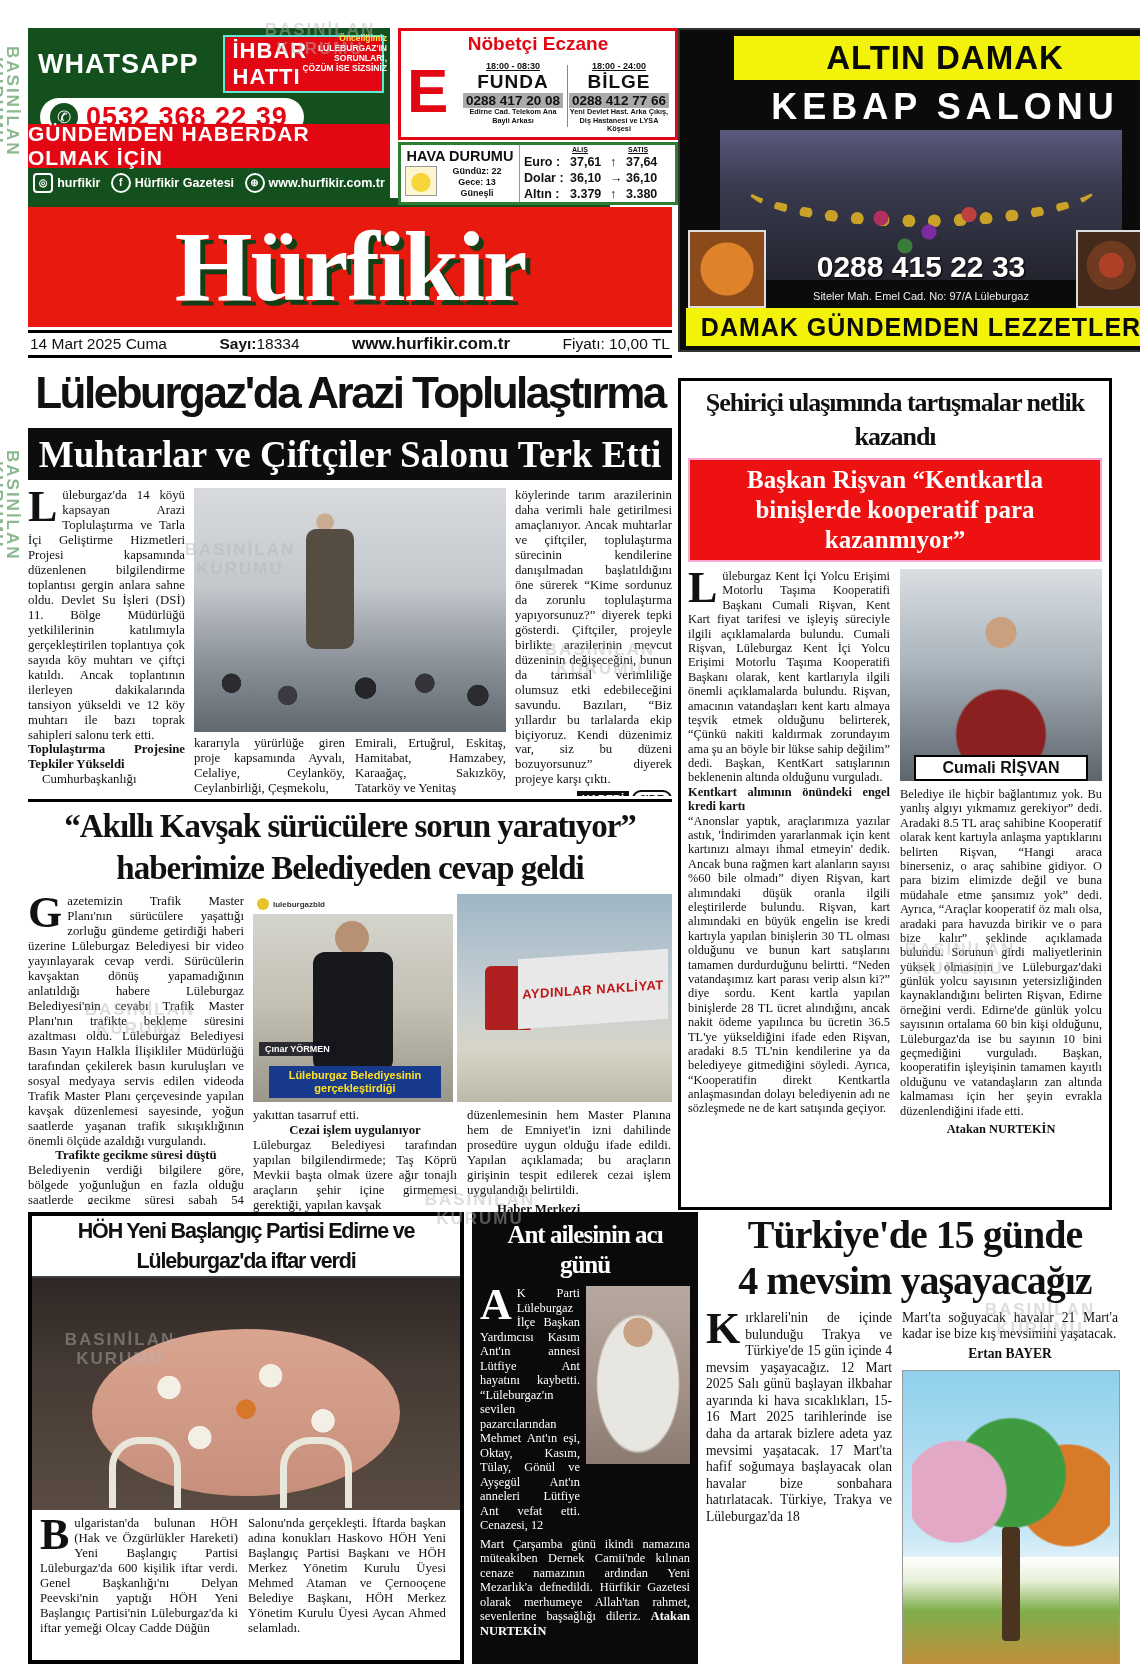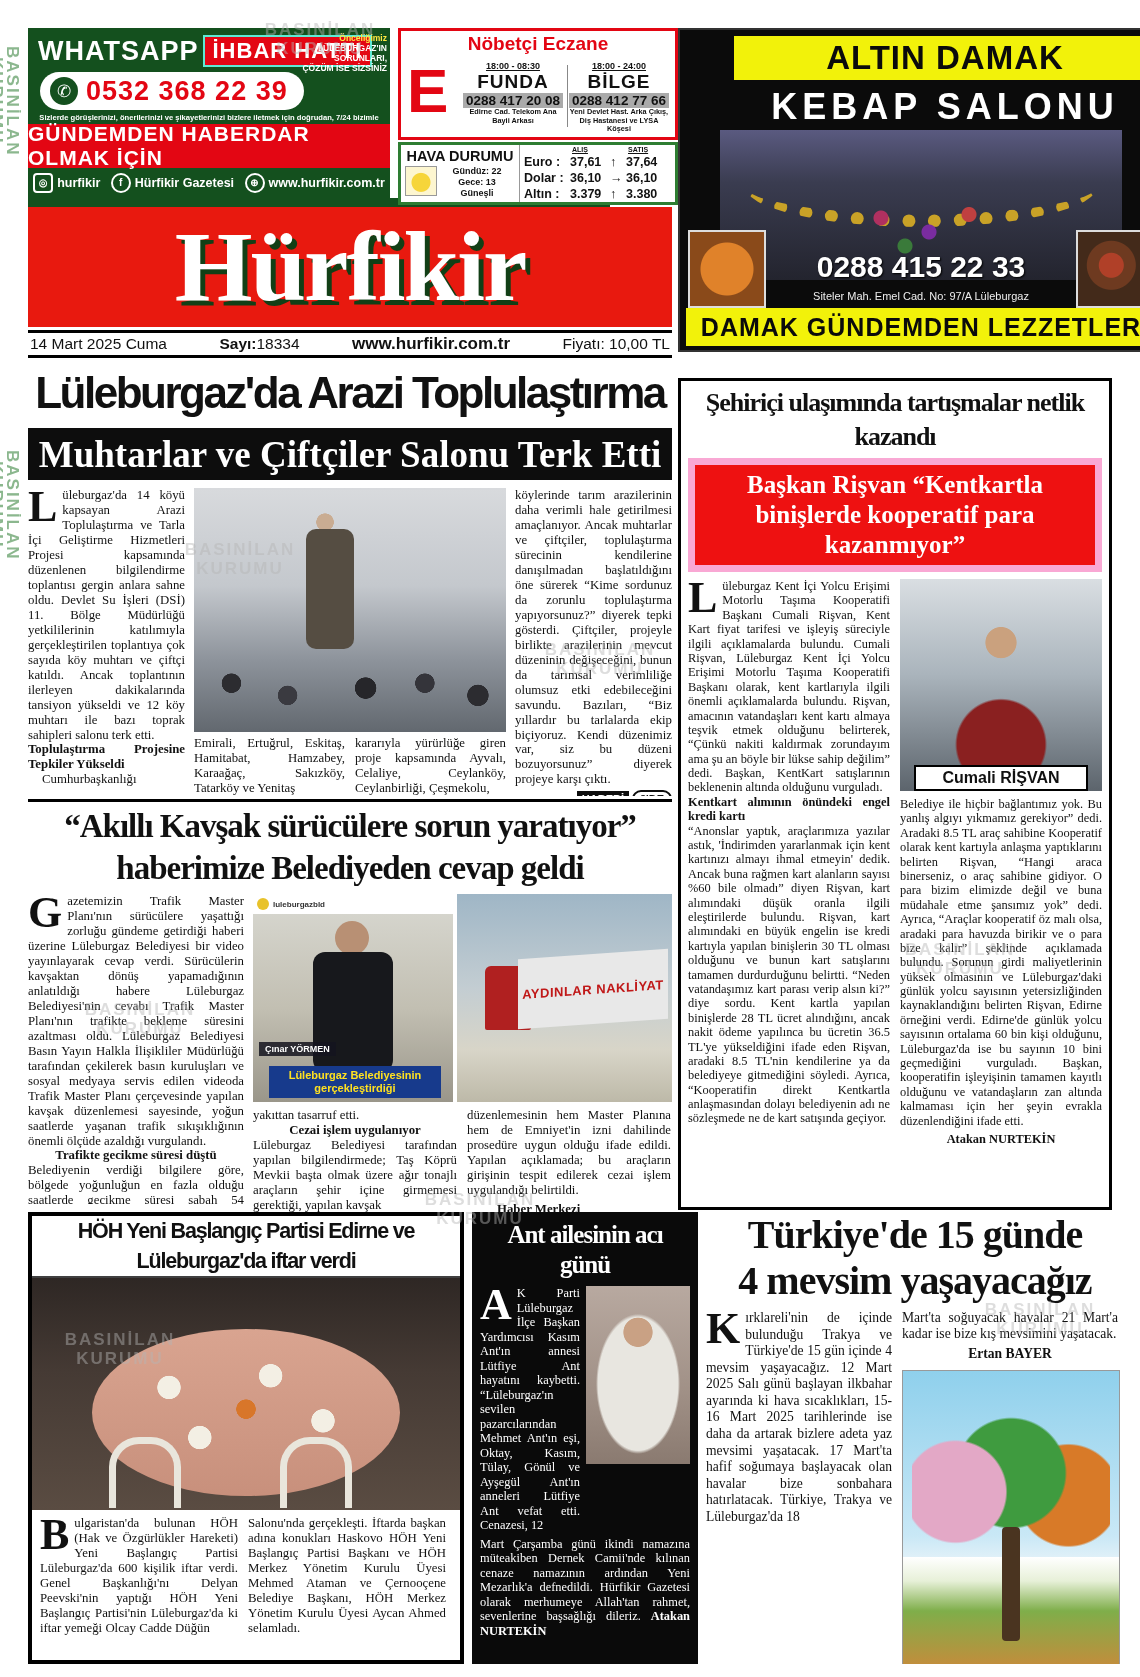--- a/index.html
+++ b/index.html
@@ -8,21 +8,21 @@
   .abs{position:absolute;}
   .jtext{font-size:12.8px;line-height:1.17;text-align:justify;overflow:hidden;}
   .dropcap::first-letter{float:left;font-size:44px;line-height:34px;padding:2px 5px 0 0;font-weight:700;}
   .bold{font-weight:700;}
   .wm{position:absolute;color:#b5b5b5;opacity:.45;font:700 17px "Liberation Sans",sans-serif;
       letter-spacing:2px;width:120px;text-align:center;line-height:19px;pointer-events:none;z-index:5;}
   .wm.green{color:#2e7d32;opacity:.55;writing-mode:vertical-rl;width:18px;line-height:16px;height:190px;}
 
   
   .wa{left:28px;top:28px;width:362px;height:170px;background:#14501e;color:#fff;overflow:hidden;}
-  .wa-row1{display:flex;align-items:center;gap:4px;padding:7px 6px 2px 10px;}
+  .wa-row1{display:flex;align-items:center;gap:24px;padding:7px 6px 2px 10px;}
   .wa-title{font:800 27px "Liberation Sans",sans-serif;letter-spacing:1px;}
   .wa-ihbar{background:#e30613;border:2px solid #5eead4;font:800 22px "Liberation Sans",sans-serif;
             padding:1px 8px;letter-spacing:1px;}
   .wa-corner{position:absolute;right:3px;top:5px;width:86px;text-align:right;
              font:700 8.5px "Liberation Sans",sans-serif;line-height:10px;}
   .wa-corner .y{color:#ffe842;}
   .wa-pill{margin:3px 86px 3px 12px;background:#fff;border-radius:20px;height:38px;
            display:flex;align-items:center;gap:8px;padding:0 10px;}
   .wa-phicon{width:28px;height:28px;border-radius:50%;background:#14501e;color:#fff;
              display:flex;align-items:center;justify-content:center;font-size:17px;}
@@ -124,21 +124,21 @@
   .badge{display:flex;justify-content:flex-end;align-items:center;gap:3px;margin-top:3px;}
   .badge .b1{background:#0d0d0d;color:#fff;font:700 11px "Liberation Sans",sans-serif;padding:2px 5px;}
   .badge .b2{border:2px solid #0d0d0d;border-radius:10px;font:700 11px "Liberation Sans",sans-serif;padding:1px 6px;}
   .hdiv{left:28px;top:799px;width:644px;height:3px;background:#000;}
 
   
   .risvan{left:678px;top:378px;width:434px;height:832px;border:3px solid #000;box-sizing:border-box;
           padding:5px 7px;overflow:hidden;}
   .ris-h{text-align:center;font:800 26px/34px "Liberation Serif",serif;letter-spacing:-1px;}
   .ris-red{background:#ee1111;color:#fff;text-align:center;font:700 25px/30px "Liberation Serif",serif;
-           padding:5px 4px;margin-top:4px;border:7px solid #f9a8d4;}
+           padding:5px 4px;margin-top:4px;border:2px solid #f9a8d4;}
   .ris-body{display:flex;gap:10px;margin-top:7px;}
   .ris-col{width:202px;font-size:12.4px;line-height:1.16;}
   .ph-risvan{width:202px;height:212px;
      background:
        radial-gradient(circle 16px at 50% 30%, #caa17e 95%, transparent),
        radial-gradient(circle 46px at 50% 78%, #8a2020 95%, transparent),
        linear-gradient(180deg,#d9dee2 0%,#aab4bc 45%,#5c646c 100%);}
   .ris-cap{border:2px solid #000;background:#fff;text-align:center;
            font:800 16px/22px "Liberation Sans",sans-serif;margin:-26px 14px 6px 14px;position:relative;}
   .byline{font-weight:700;text-align:center;margin-top:4px;font-family:"Liberation Serif",serif;}
@@ -342,22 +342,22 @@
     <div class="col158 jtext dropcap">
       <span>Lüleburgaz'da 14 köyü kapsayan Arazi Toplulaştırma ve Tarla İçi Geliştirme Hizmetleri Projesi kapsamında düzenlenen bilgilendirme toplantısı gergin anlara sahne oldu. Devlet Su İşleri (DSİ) 11. Bölge Müdürlüğü yetkililerinin katılımıyla gerçekleştirilen toplantıya çok sayıda köy muhtarı ve çiftçi katıldı. Ancak toplantının ilerleyen dakikalarında tansiyon yükseldi ve 12 köy muhtarı ile bazı toprak sahipleri salonu terk etti.</span>
       <div class="bold">Toplulaştırma Projesine Tepkiler Yükseldi</div>
       <div style="text-indent:14px;">Cumhurbaşkanlığı</div>
     </div>
     <div class="mid312">
       <div class="ph ph-main">
         <div class="standman"></div>
       </div>
       <div class="underphoto jtext">
+        <div>kararıyla yürürlüğe giren proje kapsamında Ayvalı, Celaliye, Ceylanköy, Ceylanbirliği, Çeşmekolu,</div>
         <div>Emirali, Ertuğrul, Eskitaş, Hamitabat, Hamzabey, Karaağaç, Sakızköy, Tatarköy ve Yenitaş</div>
-        <div>kararıyla yürürlüğe giren proje kapsamında Ayvalı, Celaliye, Ceylanköy, Ceylanbirliği, Çeşmekolu,</div>
       </div>
     </div>
     <div class="col158 jtext">
       <span>köylerinde tarım arazilerinin daha verimli hale getirilmesi amaçlanıyor. Ancak muhtarlar ve çiftçiler, toplulaştırma sürecinin kendilerine danışılmadan başlatıldığını öne sürerek “Kime sordunuz da zorunlu toplulaştırma yapıyorsunuz?” diyerek tepki gösterdi. Çiftçiler, projeyle birlikte arazilerinin mevcut düzeninin değişeceğini, bunun da tarımsal verimliliğe olumsuz etki edebileceğini savundu. Bazıları, “Biz yıllardır bu tarlalarda ekip biçiyoruz. Kendi düzenimiz var, siz bu düzeni bozuyorsunuz” diyerek projeye karşı çıktı.</span>
       <div class="badge">
         <span class="b1">HABERİ</span>
         <span class="b2">2'DE</span>
       </div>
     </div>
   </div>

